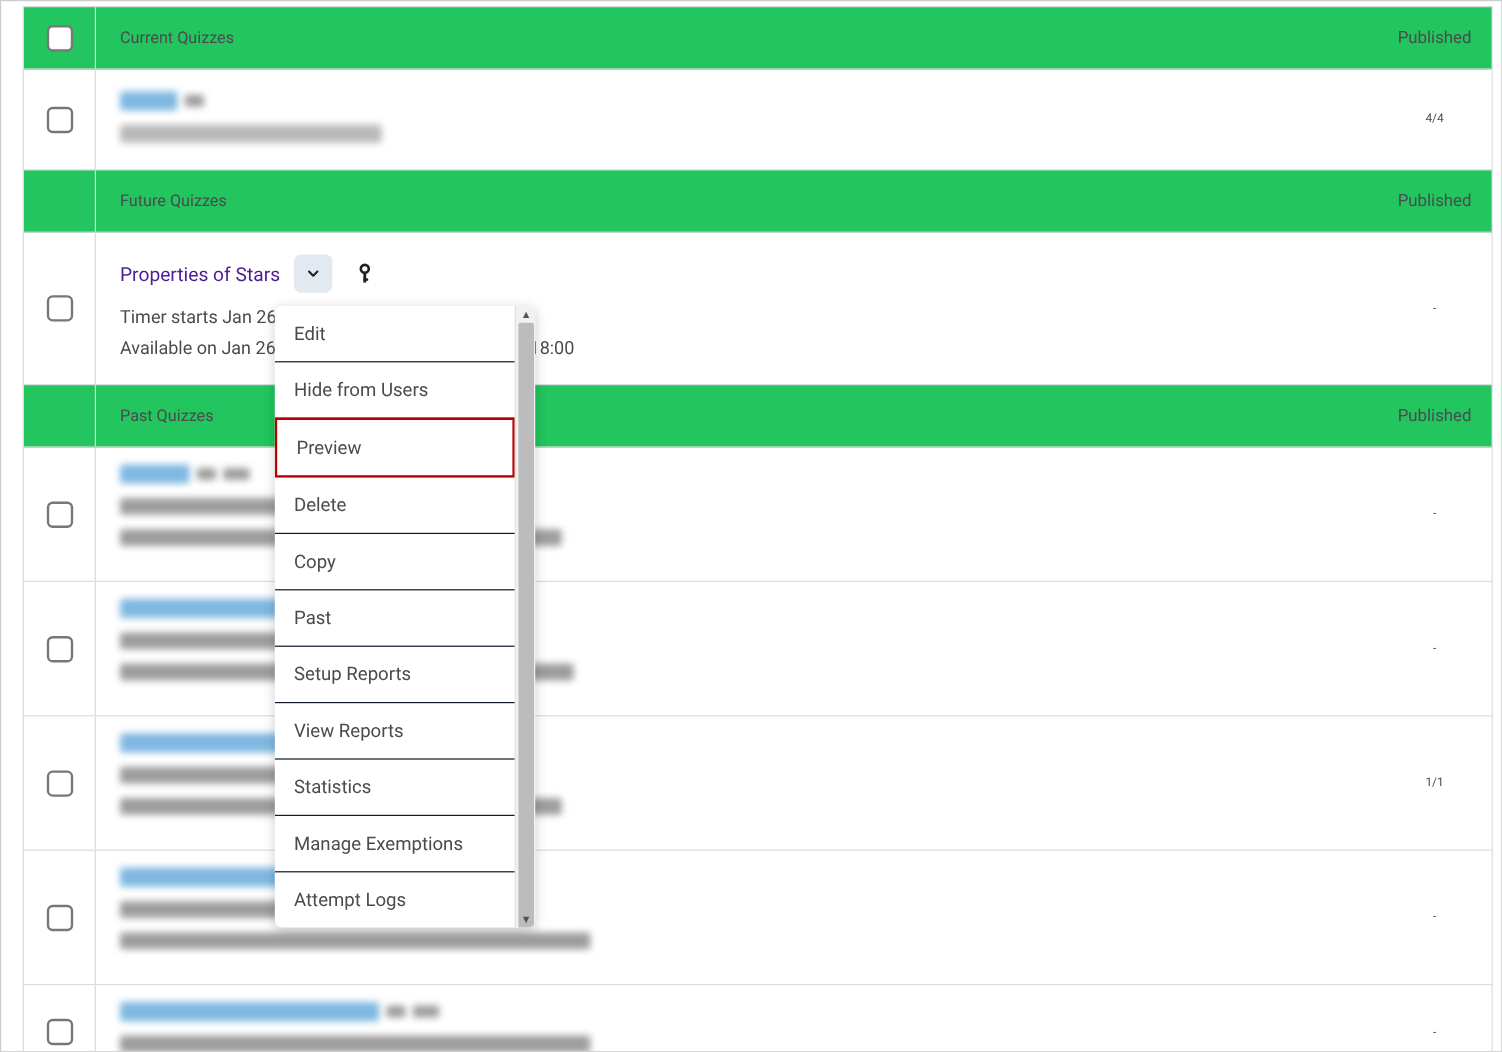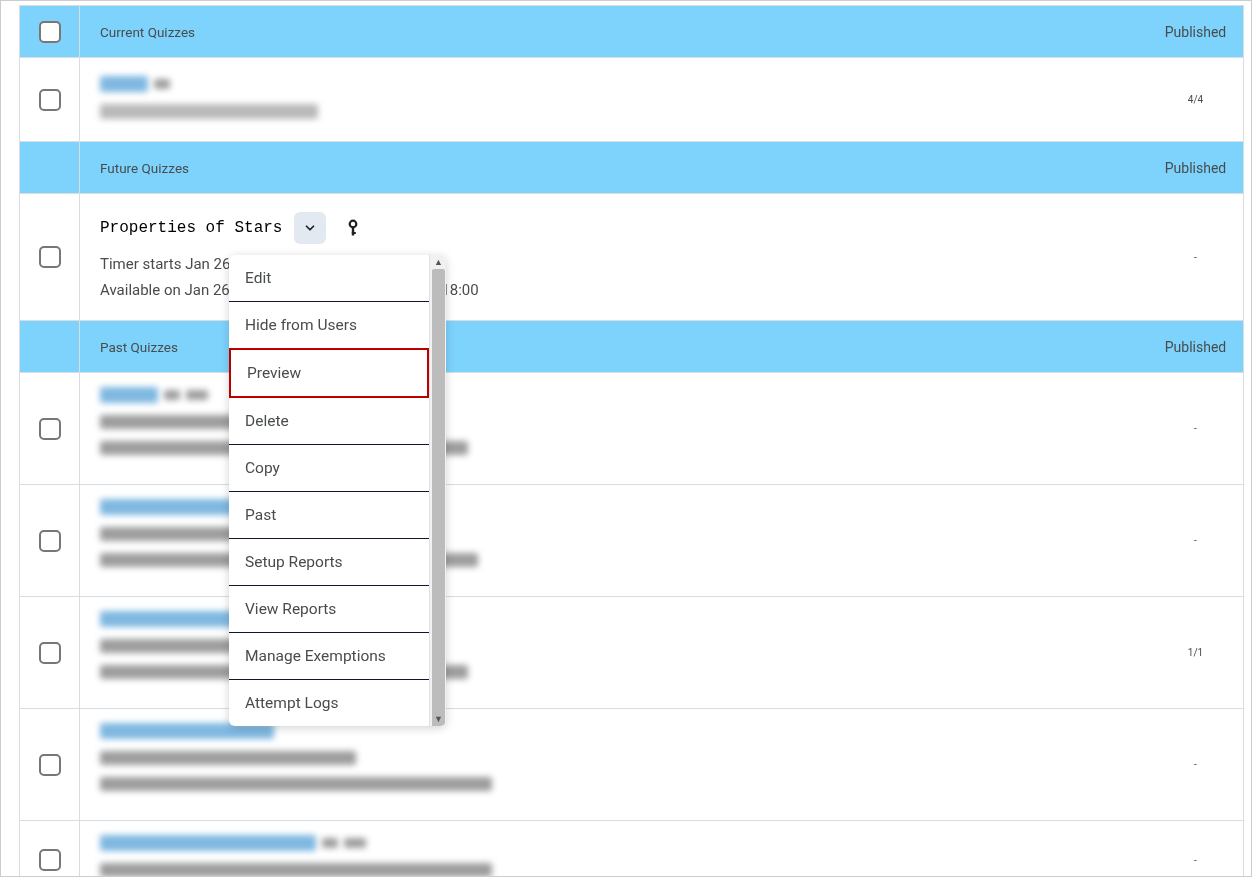--- a/index.html
+++ b/index.html
@@ -42,21 +42,21 @@
   }
   .col-pub {
     width: 95px;
     display: flex;
     align-items: center;
     justify-content: center;
     font-size: 10px;
     color: #494c4e;
   }
   .section-row {
-    background: #7dd3fc;
+    background: #22c55e;
     min-height: 52px;
   }
   .section-row .col-main {
     display: flex;
     align-items: center;
     font-size: 13.5px;
     color: #494c4e;
     padding: 10px 20px;
   }
   .section-row .col-pub {
@@ -64,24 +64,23 @@
     color: #494c4e;
   }
   .checkbox {
     width: 22px;
     height: 22px;
     border: 2px solid #777;
     border-radius: 5px;
     background: #fff;
   }
   .link {
-    color: #000000;
+    color: #4c1d95;
     font-size: 16px;
     text-decoration: none;
-    font-family: Liberation Mono, monospace;
   }
   .meta {
     font-size: 15px;
     color: #494c4e;
     margin-top: 8px;
     line-height: 1.6;
   }
   .chev-btn {
     display: inline-flex;
     align-items: center;
@@ -323,20 +322,21 @@
     <div class="menu-inner">
       <div class="menu-list">
         <div class="menu-item">Edit</div>
         <div class="menu-item">Hide from Users</div>
         <div class="menu-item highlight">Preview</div>
         <div class="menu-item">Delete</div>
         <div class="menu-item">Copy</div>
         <div class="menu-item">Past</div>
         <div class="menu-item">Setup Reports</div>
         <div class="menu-item">View Reports</div>
+        <div class="menu-item">Statistics</div>
         <div class="menu-item">Manage Exemptions</div>
         <div class="menu-item">Attempt Logs</div>
       </div>
       <div class="menu-scroll">
         <div class="scroll-arrow scroll-up">▲</div>
         <div class="scroll-thumb"></div>
         <div class="scroll-arrow scroll-down">▼</div>
       </div>
     </div>
   </div>

